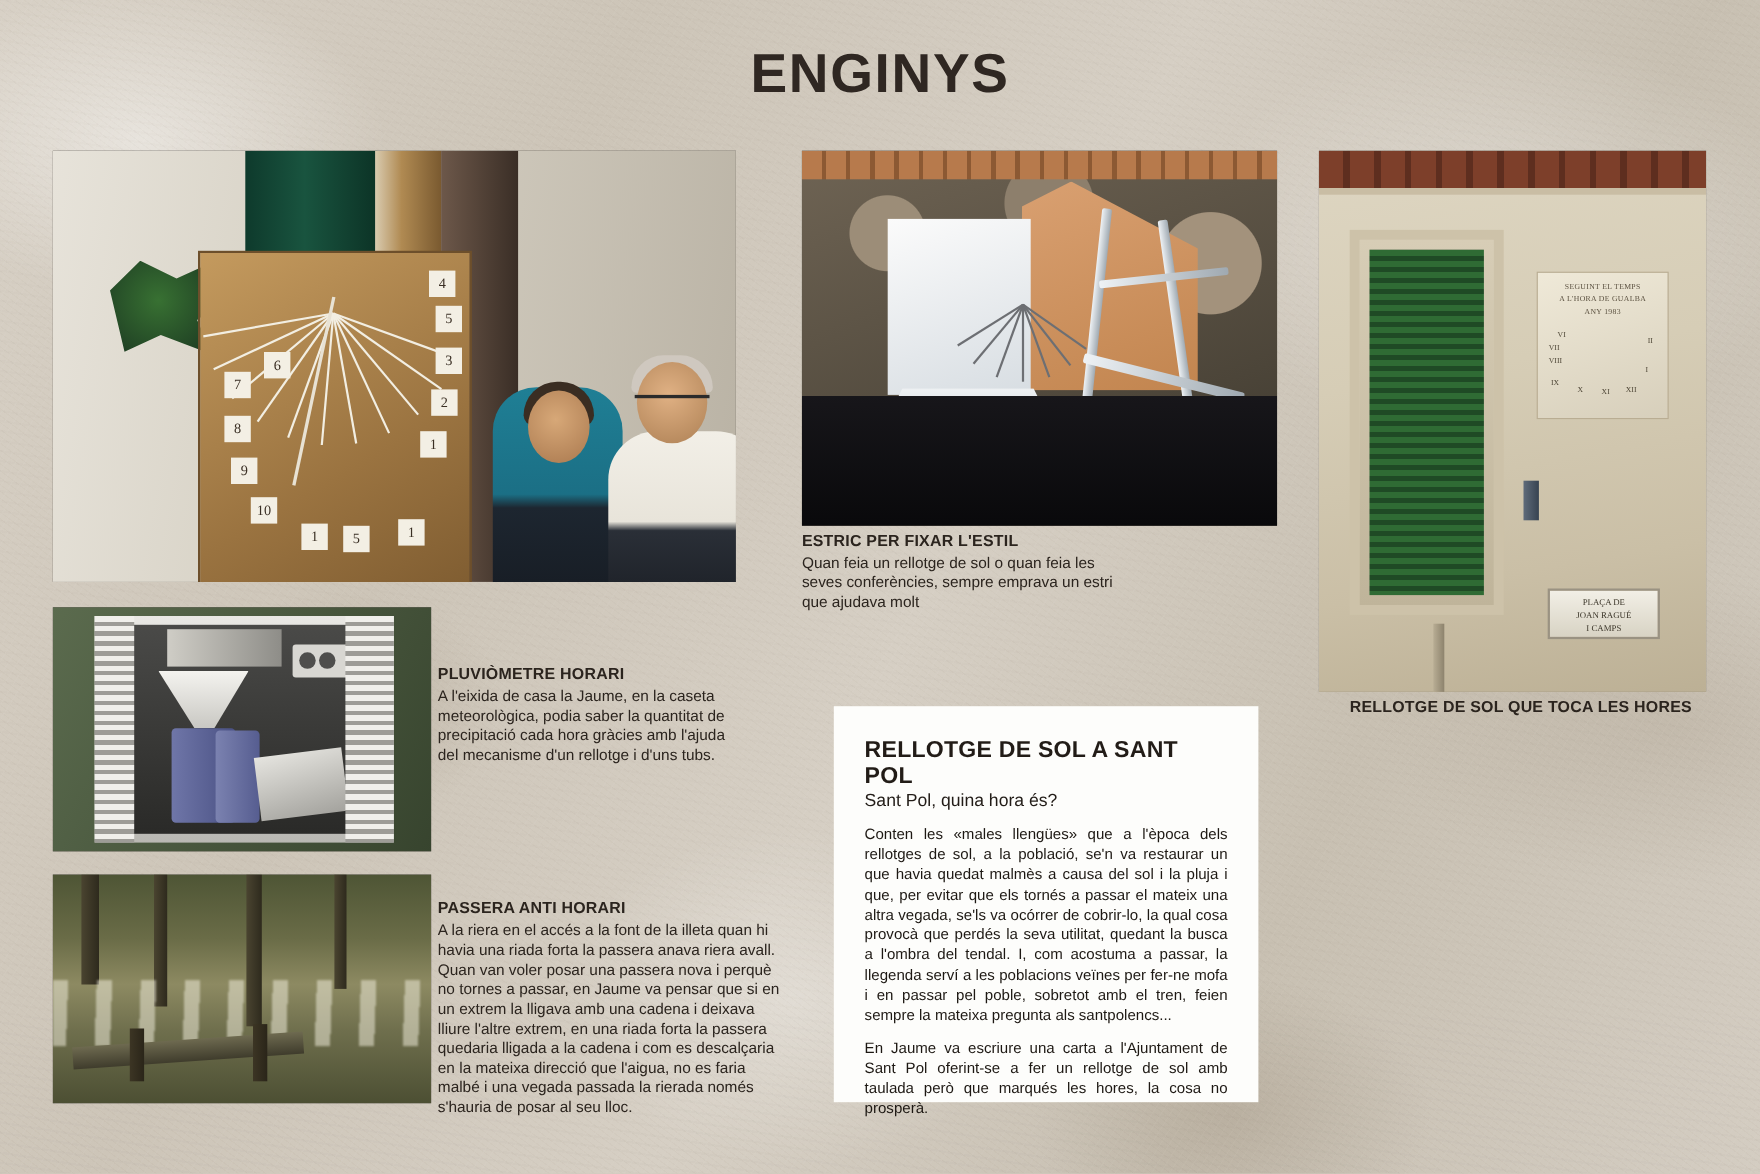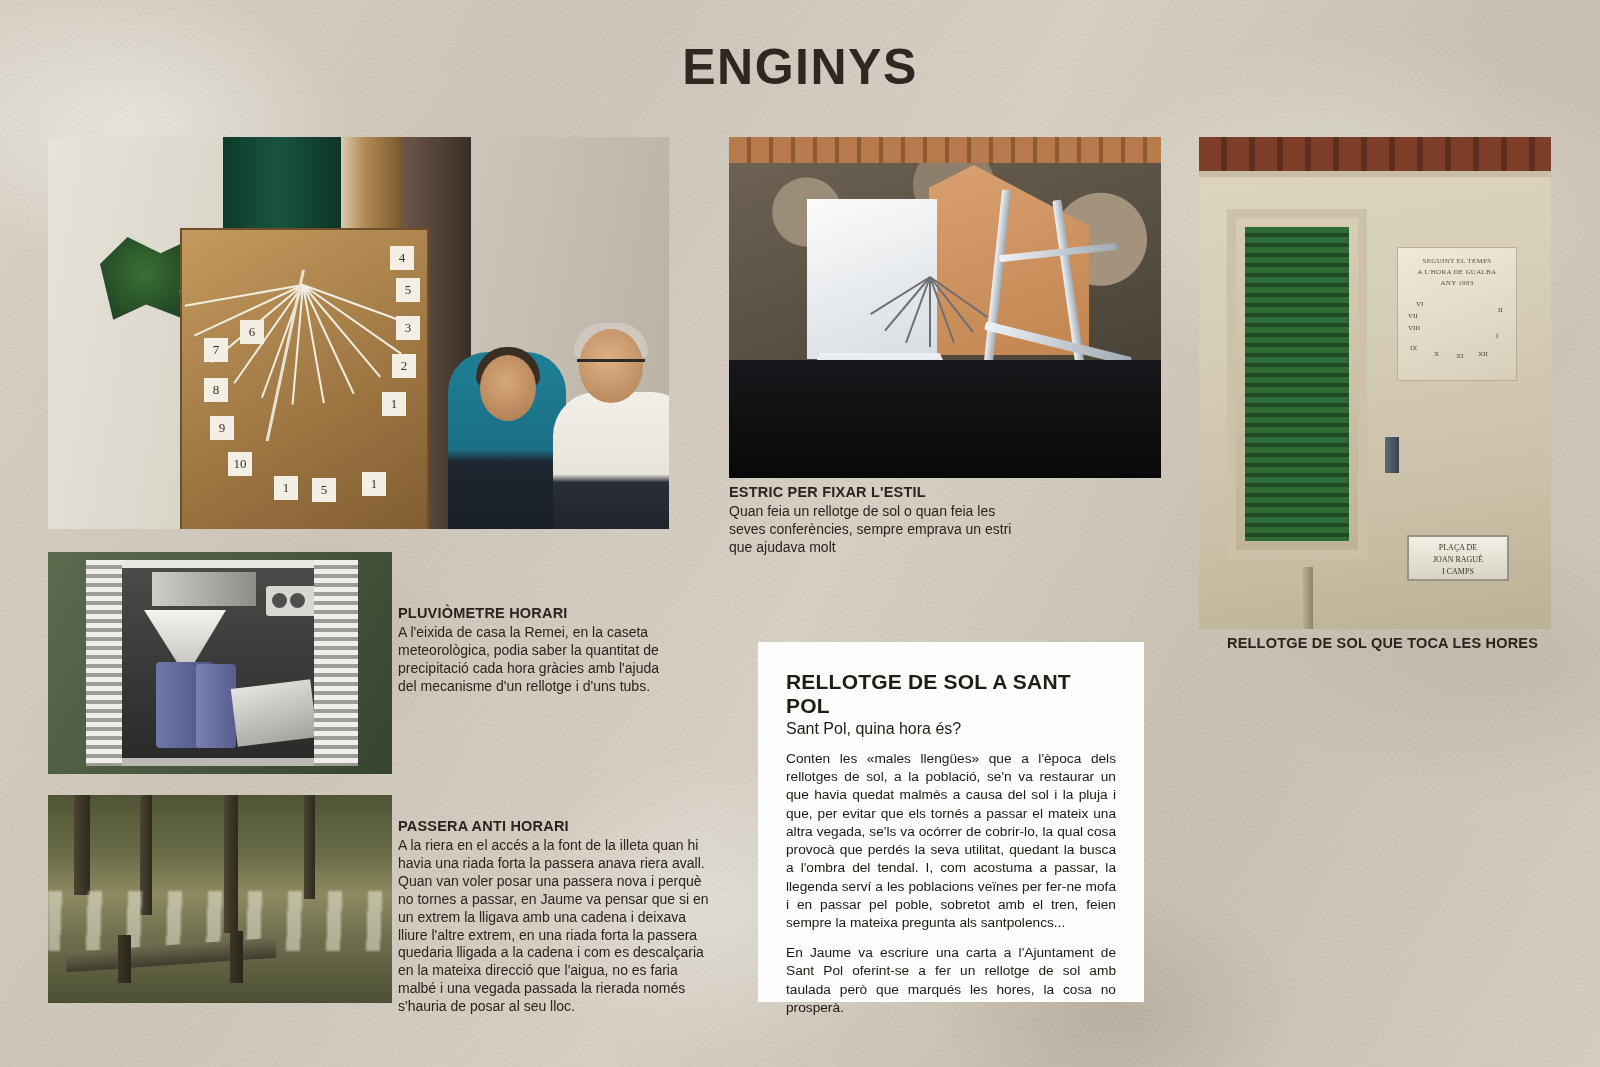--- a/index.html
+++ b/index.html
@@ -482,21 +482,21 @@
     <div class="p5-plaque">PLAÇA DE<br>JOAN RAGUÉ<br>I CAMPS</div>
   </div>
 
   <div class="caption" id="cap-estric">
     <h3>ESTRIC PER FIXAR L'ESTIL</h3>
     <p>Quan feia un rellotge de sol o quan feia les seves conferències, sempre emprava un estri que ajudava molt</p>
   </div>
 
   <div class="caption" id="cap-pluvio">
     <h3>PLUVIÒMETRE HORARI</h3>
-    <p>A l'eixida de casa la Remei, en la caseta meteorològica, podia saber la quantitat de precipitació cada hora gràcies amb l'ajuda del mecanisme d'un rellotge i d'uns tubs.</p>
+    <p>A l'eixida de casa la Jaume, en la caseta meteorològica, podia saber la quantitat de precipitació cada hora gràcies amb l'ajuda del mecanisme d'un rellotge i d'uns tubs.</p>
   </div>
 
   <div class="caption" id="cap-passera">
     <h3>PASSERA ANTI HORARI</h3>
     <p>A la riera en el accés a la font de la illeta quan hi havia una riada forta la passera anava riera avall. Quan van voler posar una passera nova i perquè no tornes a passar, en Jaume va pensar que si en un extrem la lligava amb una cadena i deixava lliure l'altre extrem, en una riada forta la passera quedaria lligada a la cadena i com es descalçaria en la mateixa direcció que l'aigua, no es faria malbé i una vegada passada la rierada només s'hauria de posar al seu lloc.</p>
   </div>
 
   <div class="caption" id="cap-facade">
     <h3>RELLOTGE DE SOL QUE TOCA LES HORES</h3>
   </div>

